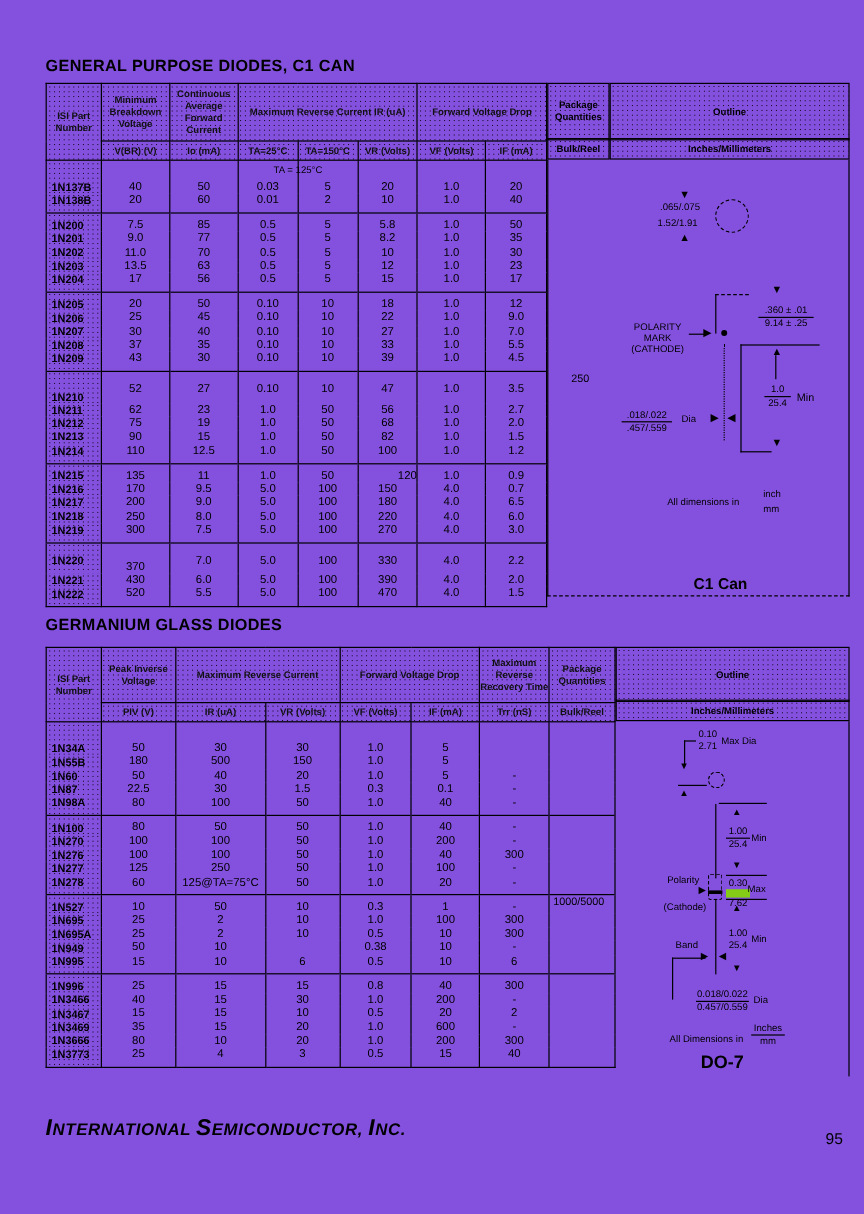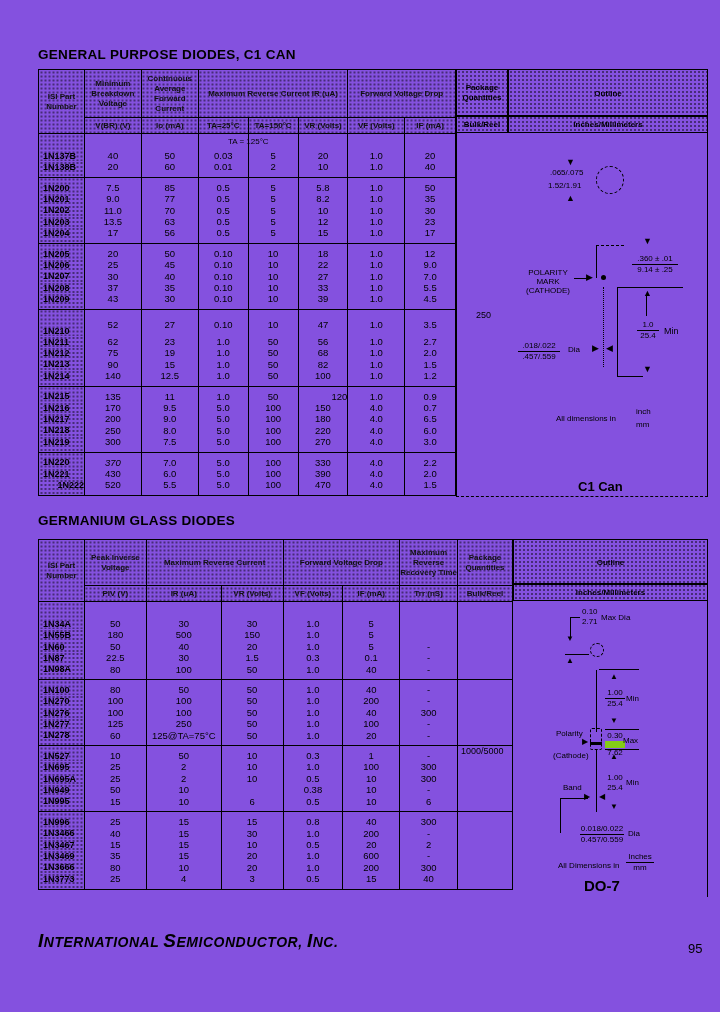--- a/index.html
+++ b/index.html
@@ -217,21 +217,21 @@
         <td class="v">90</td>
         <td class="v">15</td>
         <td class="v">1.0</td>
         <td class="v">50</td>
         <td class="v">82</td>
         <td class="v">1.0</td>
         <td class="v">1.5</td>
       </tr>
       <tr class="">
         <td class="pn" style="padding-bottom: 4px;">1N214</td>
-        <td class="v" style="padding-bottom: 4px;">140</td>
+        <td class="v" style="padding-bottom: 4px;">110</td>
         <td class="v" style="padding-bottom: 4px;">12.5</td>
         <td class="v" style="padding-bottom: 4px;">1.0</td>
         <td class="v" style="padding-bottom: 4px;">50</td>
         <td class="v" style="padding-bottom: 4px;">100</td>
         <td class="v" style="padding-bottom: 4px;">1.0</td>
         <td class="v" style="padding-bottom: 4px;">1.2</td>
       </tr>
       <tr class="grp">
         <td class="pn" style="padding-top: 4px;">1N215</td>
         <td class="v" style="padding-top: 4px;">135</td>
@@ -277,40 +277,40 @@
         <td class="v" style="padding-bottom: 4px;">300</td>
         <td class="v" style="padding-bottom: 4px;">7.5</td>
         <td class="v" style="padding-bottom: 4px;">5.0</td>
         <td class="v" style="padding-bottom: 4px;">100</td>
         <td class="v" style="padding-bottom: 4px;">270</td>
         <td class="v" style="padding-bottom: 4px;">4.0</td>
         <td class="v" style="padding-bottom: 4px;">3.0</td>
       </tr>
       <tr class="grp">
         <td class="pn" style="padding-top: 4px;">1N220</td>
-        <td class="v" style="padding-top: 4px; font-style: italic;">370</td>
+        <td class="v" style="padding-top: 14px;">370</td>
         <td class="v" style="padding-top: 4px;">7.0</td>
         <td class="v" style="padding-top: 4px;">5.0</td>
         <td class="v" style="padding-top: 4px;">100</td>
         <td class="v" style="padding-top: 4px;">330</td>
         <td class="v" style="padding-top: 4px;">4.0</td>
         <td class="v" style="padding-top: 4px;">2.2</td>
       </tr>
       <tr class="">
         <td class="pn">1N221</td>
         <td class="v">430</td>
         <td class="v">6.0</td>
         <td class="v">5.0</td>
         <td class="v">100</td>
         <td class="v">390</td>
         <td class="v">4.0</td>
         <td class="v">2.0</td>
       </tr>
       <tr class="lastrow">
-        <td class="pn" style="padding-bottom: 4px; text-align: right;">1N222</td>
+        <td class="pn" style="padding-bottom: 4px;">1N222</td>
         <td class="v" style="padding-bottom: 4px;">520</td>
         <td class="v" style="padding-bottom: 4px;">5.5</td>
         <td class="v" style="padding-bottom: 4px;">5.0</td>
         <td class="v" style="padding-bottom: 4px;">100</td>
         <td class="v" style="padding-bottom: 4px;">470</td>
         <td class="v" style="padding-bottom: 4px;">4.0</td>
         <td class="v" style="padding-bottom: 4px;">1.5</td>
       </tr>
     </tbody>
 </table>

